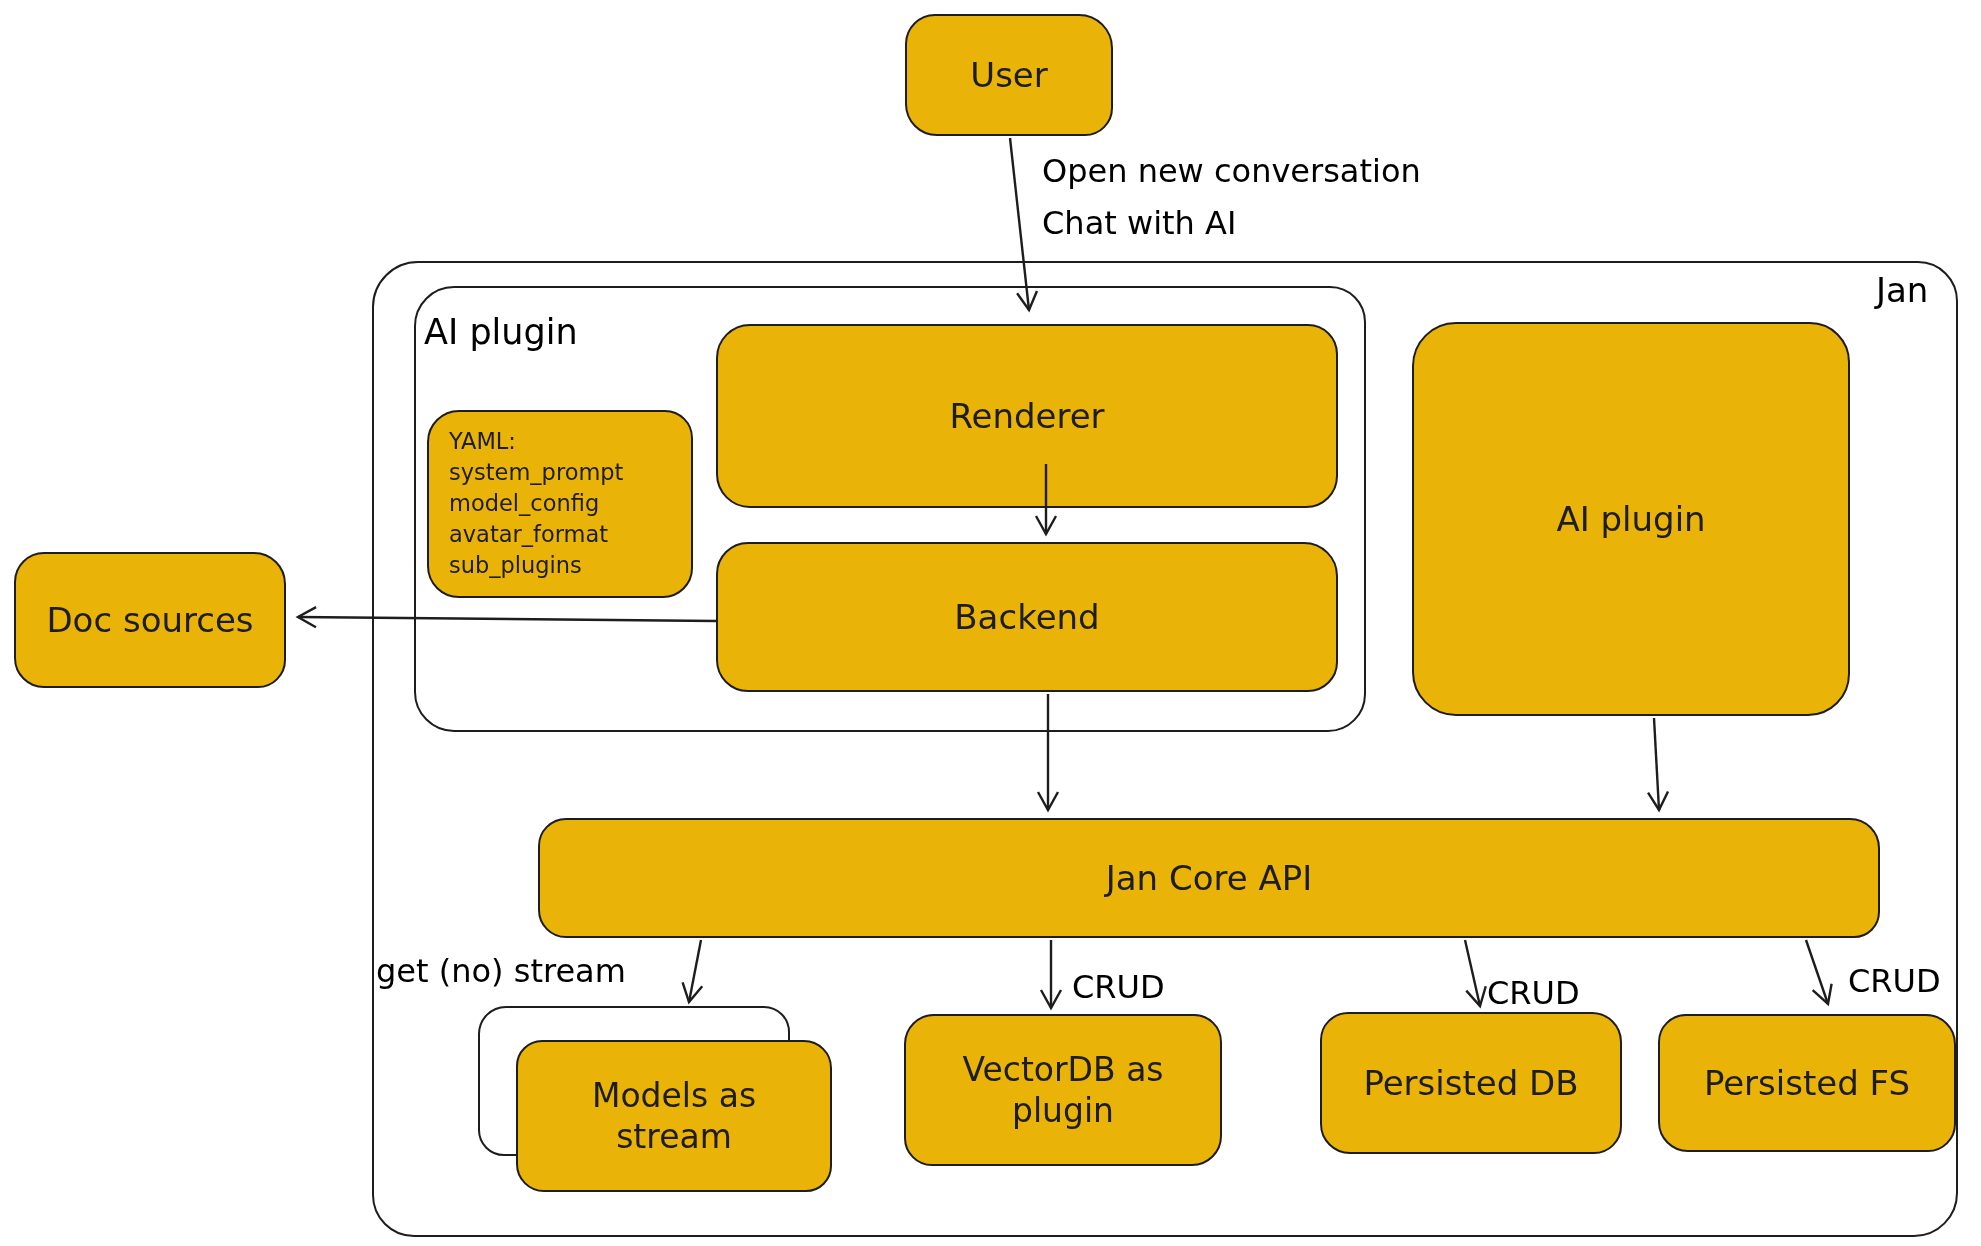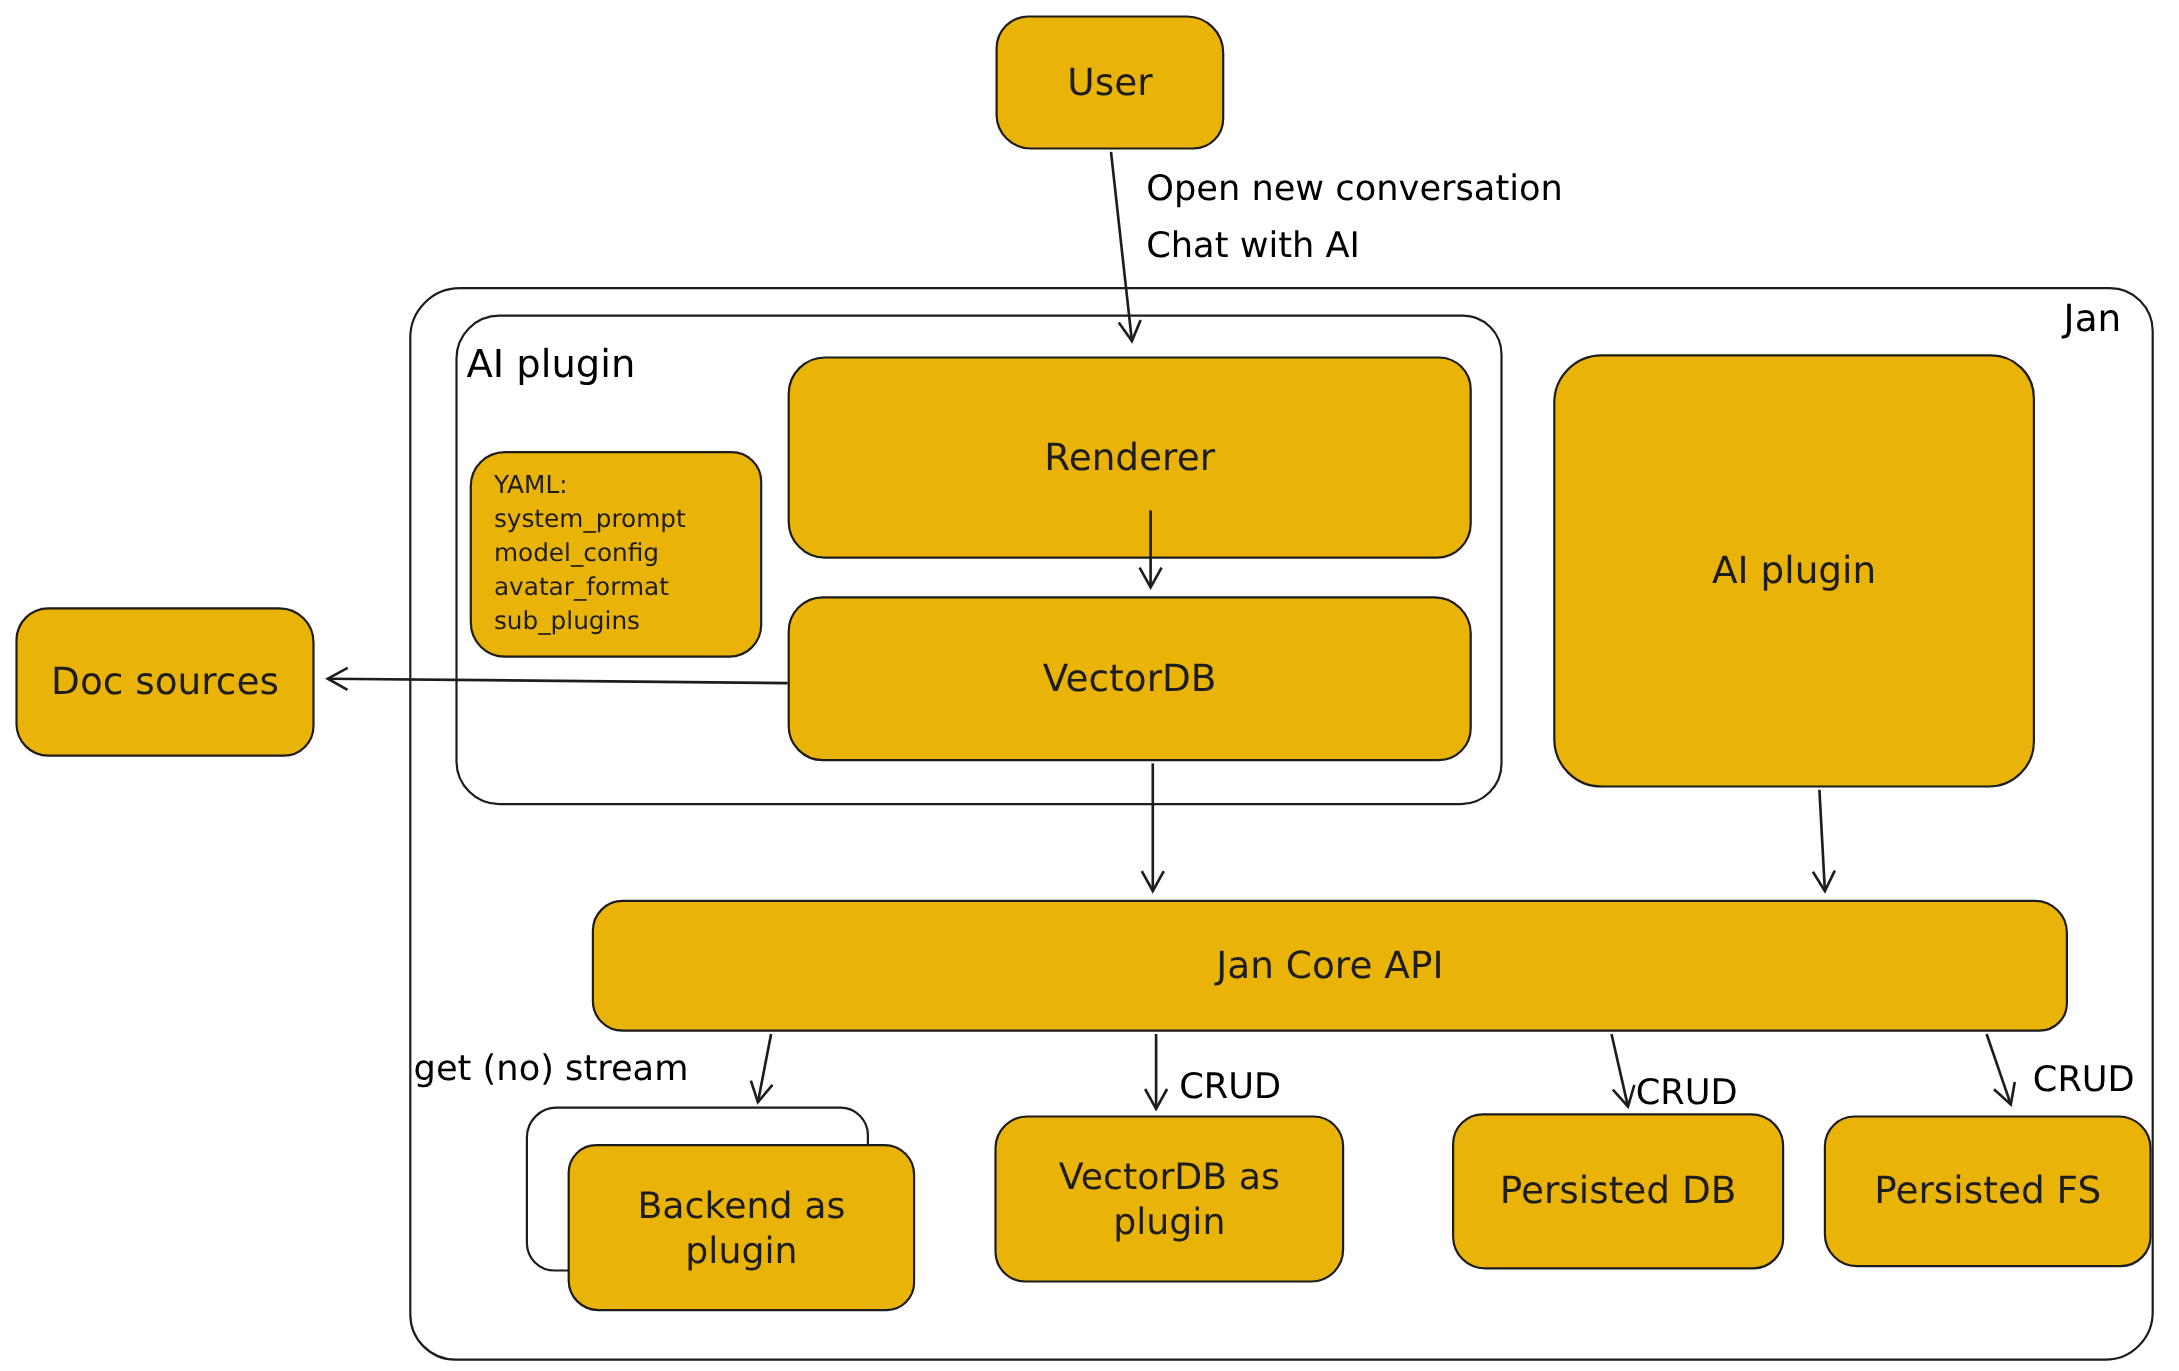--- a/index.html
+++ b/index.html
@@ -86,38 +86,38 @@
     <div>
       <div>YAML:</div>
       <div>system_prompt</div>
       <div>model_config</div>
       <div>avatar_format</div>
       <div>sub_plugins</div>
     </div>
   </div>
 
   <div class="node" style="left:716px; top:542px; width:622px; height:150px; border-radius:32px 34px 30px 32px;">
-    <span>VectorDB</span>
+    <span>Backend</span>
   </div>
 
   <div class="node" style="left:1412px; top:322px; width:438px; height:394px; border-radius:44px 40px 42px 44px;">
     <span>AI plugin</span>
   </div>
 
   <div class="node" style="left:14px; top:552px; width:272px; height:136px; border-radius:30px 32px 28px 30px;text-align:center;">
     <span>Doc sources</span>
   </div>
 
   <div class="node" style="left:538px; top:818px; width:1342px; height:120px; border-radius:28px 30px 26px 28px;">
     <span>Jan Core API</span>
   </div>
 
   <div class="node container-node" style="left:478px; top:1006px; width:312px; height:150px; border-radius:28px 26px 28px 26px;"></div>
   <div class="node" style="left:516px; top:1040px; width:316px; height:152px; border-radius:26px 28px 26px 28px; font-size:33px; z-index:3;">
-    <span style="display:inline-block; max-width:220px;">Backend as plugin</span>
+    <span style="display:inline-block; max-width:220px;">Models as stream</span>
   </div>
 
   <div class="node" style="left:904px; top:1014px; width:318px; height:152px; border-radius:30px 28px 30px 28px; font-size:33px;">
     <span style="display:inline-block; max-width:240px;">VectorDB as plugin</span>
   </div>
 
   <div class="node" style="left:1320px; top:1012px; width:302px; height:142px; border-radius:28px 30px 28px 30px;">
     <span>Persisted DB</span>
   </div>
 

